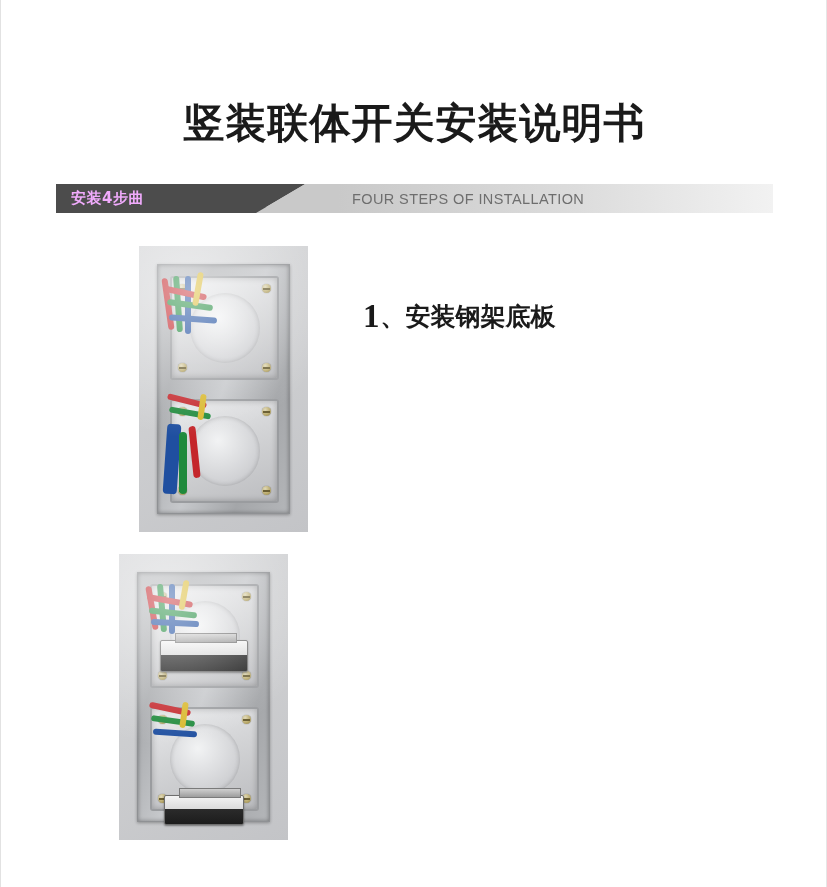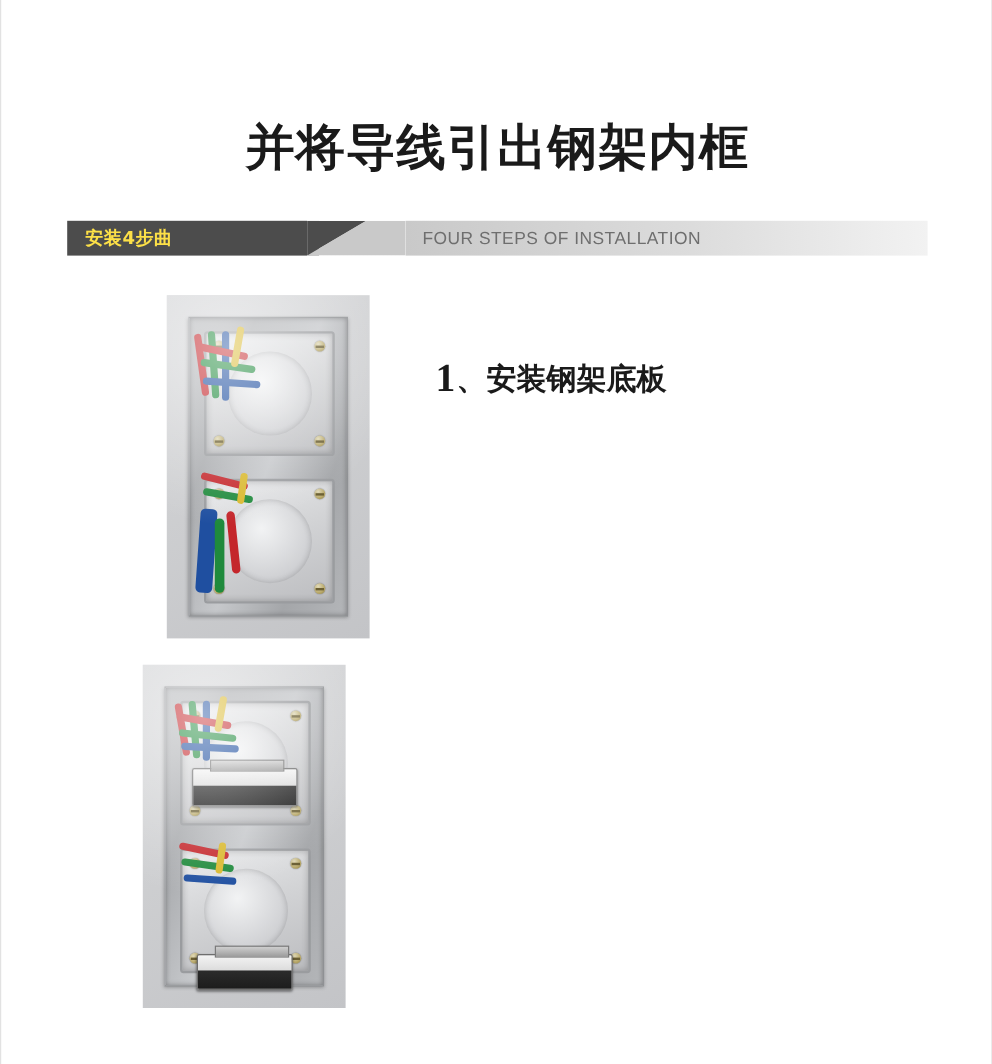--- a/index.html
+++ b/index.html
@@ -48,21 +48,21 @@
     display: flex;
     align-items: stretch;
   }
   .banner-left {
     position: relative;
     width: 200px;
     background: #4c4c4c;
     display: flex;
     align-items: center;
     padding-left: 15px;
-    color: #fde047;
+    color: #f0abfc;
     font-size: 15px;
     font-weight: bold;
     letter-spacing: 0.5px;
   }
   .banner-wedge {
     width: 82px;
     background: linear-gradient(to right, #4c4c4c 0%, #4c4c4c 12%, #d9d9d9 12%, #d9d9d9 100%);
     clip-path: polygon(0 0, 100% 0, 100% 100%, 0 100%);
     position: relative;
   }
@@ -232,21 +232,21 @@
     line-height: 1.55;
     color: #262626;
     letter-spacing: 0.5px;
   }
 </style>
 </head>
 <body>
 
 <div class="page">
 
-  <div class="title">并将导线引出钢架内框</div>
+  <div class="title">竖装联体开关安装说明书</div>
 
   <div class="banner">
     <div class="banner-left">安装4步曲</div>
     <div class="banner-wedge"></div>
     <div class="banner-right">FOUR STEPS OF  INSTALLATION</div>
   </div>
 
   <div class="step step-1">
     <div class="photo">
       <div class="plate">

